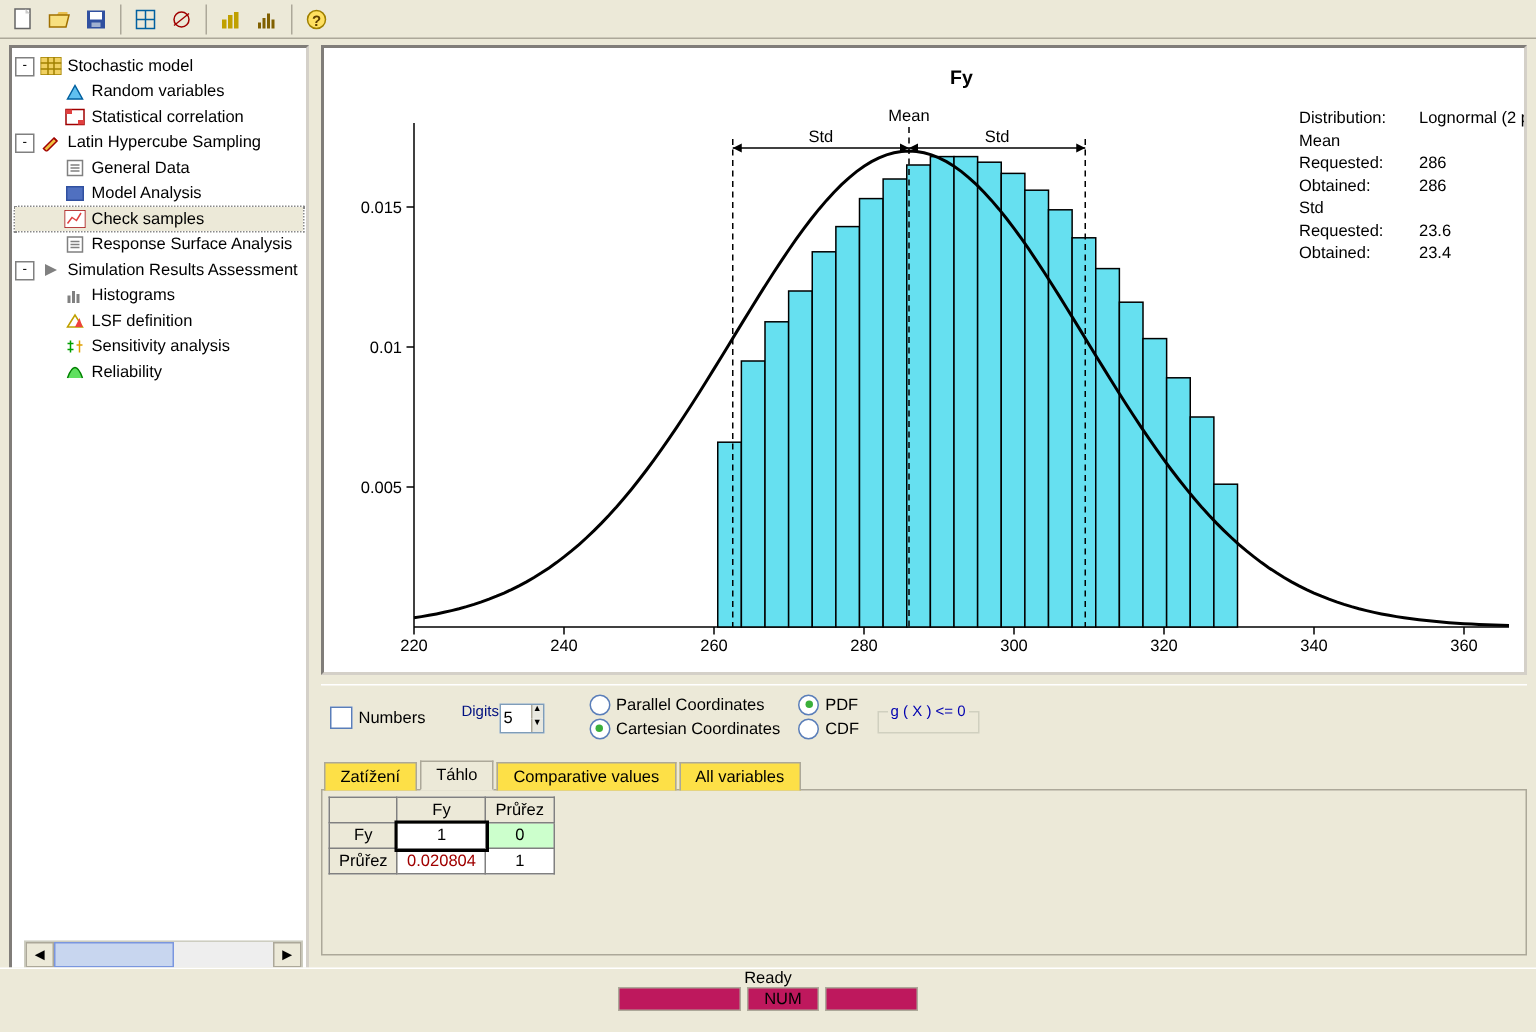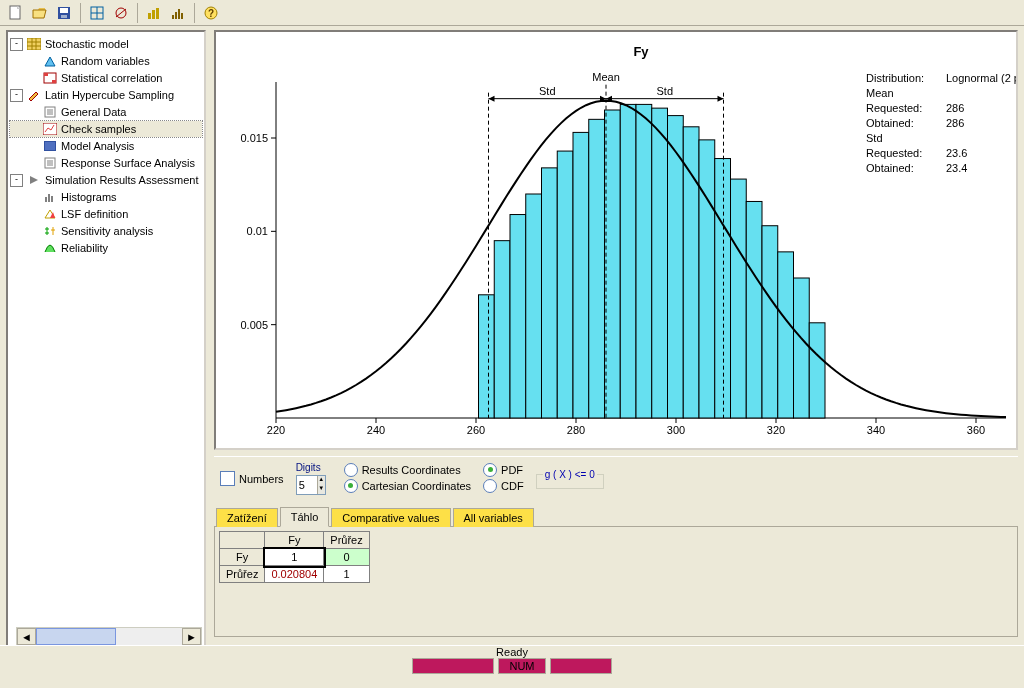--- a/index.html
+++ b/index.html
@@ -43,21 +43,21 @@
   }
   .chart-pane svg { display: block; }
 
   
   .options-bar {
     position: absolute; left: 214px; top: 430px; right: 6px; height: 44px;
     background: #ece9d8; border-top: 1px solid #fff; display: flex; align-items: center; padding: 4px 6px;
     box-sizing: border-box;
   }
   .checkbox-box { width: 13px; height: 13px; background: #fff; border: 1px solid #5a7eb9; margin-right: 4px; display: inline-block; }
-  .field-group { display: flex; flex-direction: column; margin: 0 12px; }
+  .field-group { display: flex; flex-direction: row; margin: 0 24px; }
   .field-group .lbl { color: #001080; font-size: 10px; margin-bottom: 2px; }
   .spinner { width: 28px; height: 18px; background: #fff; border: 1px solid #7f9db9; display:flex; }
   .spinner input { width: 16px; border: none; font-size: 11px; text-align:left; padding-left:2px; }
   .spinner .sp-btns { width: 10px; display:flex; flex-direction:column; }
   .spinner .sp-btns div { flex:1; background:#e8e8e0; border-left:1px solid #aca899; font-size:6px; text-align:center; line-height:7px;}
   .radio { width: 12px; height: 12px; border: 1px solid #5a7eb9; border-radius: 50%; background:#fff; display:inline-flex; align-items:center; justify-content:center; margin-right:4px; }
   .radio.checked::after { content:""; width:5px; height:5px; background:#3aaf3a; border-radius:50%; }
   .radio-row { display:flex; align-items:center; margin-bottom:2px; }
   .opts-col { display:flex; flex-direction:column; margin: 0 6px; }
   .dropdown { width: 140px; height: 20px; background:#fff; border:1px solid #7f9db9; display:flex; align-items:center; padding:0 4px; justify-content:space-between; }
@@ -200,39 +200,39 @@
         <div class="tree-row">
           <span class="tree-indent" style="width: 32px;"></span>
           <span class="tree-icon">
             <svg width="14" height="12">
               <rect x="2" y="1" width="10" height="10" fill="#fff" stroke="#808080"></rect>
               <path d="M4 4h6M4 6h6M4 8h6" stroke="#808080"></path>
             </svg>
           </span>
           <span>General Data</span>
         </div>
+        <div class="tree-row">
+          <span class="tree-indent" style="width: 32px;"></span>
+          <span class="tree-icon">
+            <svg width="14" height="12">
+              <rect x="1" y="1" width="12" height="10" fill="#3050a0"></rect>
+              <rect x="2" y="2" width="10" height="8" fill="#5070c0"></rect>
+            </svg>
+          </span>
+          <span>Model Analysis</span>
+        </div>
         <div class="tree-row selected">
           <span class="tree-indent" style="width: 32px;"></span>
           <span class="tree-icon">
             <svg width="14" height="12">
               <rect width="14" height="12" fill="#fff" stroke="#a00000"></rect>
               <path d="M2 9l3-4 3 2 3-5" fill="none" stroke="#e04040"></path>
             </svg>
           </span>
           <span>Check samples</span>
-        </div>
-        <div class="tree-row">
-          <span class="tree-indent" style="width: 32px;"></span>
-          <span class="tree-icon">
-            <svg width="14" height="12">
-              <rect x="1" y="1" width="12" height="10" fill="#3050a0"></rect>
-              <rect x="2" y="2" width="10" height="8" fill="#5070c0"></rect>
-            </svg>
-          </span>
-          <span>Model Analysis</span>
         </div>
         <div class="tree-row">
           <span class="tree-indent" style="width: 32px;"></span>
           <span class="tree-icon">
             <svg width="14" height="12">
               <rect x="2" y="1" width="10" height="10" fill="#fff" stroke="#808080"></rect>
               <path d="M4 4h6M4 6h6M4 8h6" stroke="#808080"></path>
             </svg>
           </span>
           <span>Response Surface Analysis</span>
@@ -387,21 +387,21 @@
         <input value="5" style="">
         <div class="sp-btns">
             <div>▲</div>
             <div>▼</div>
           </div>
       </div>
     </div>
     <div class="opts-col">
       <div class="radio-row">
           <span class="radio"></span>
-          <span>Results Coordinates</span>
+          <span>Parallel Coordinates</span>
         </div>
       <div class="radio-row">
           <span class="radio checked"></span>
           <span>Cartesian Coordinates</span>
         </div>
     </div>
     <div class="opts-col">
       <div class="radio-row">
           <span class="radio checked"></span>
           <span>PDF</span>

